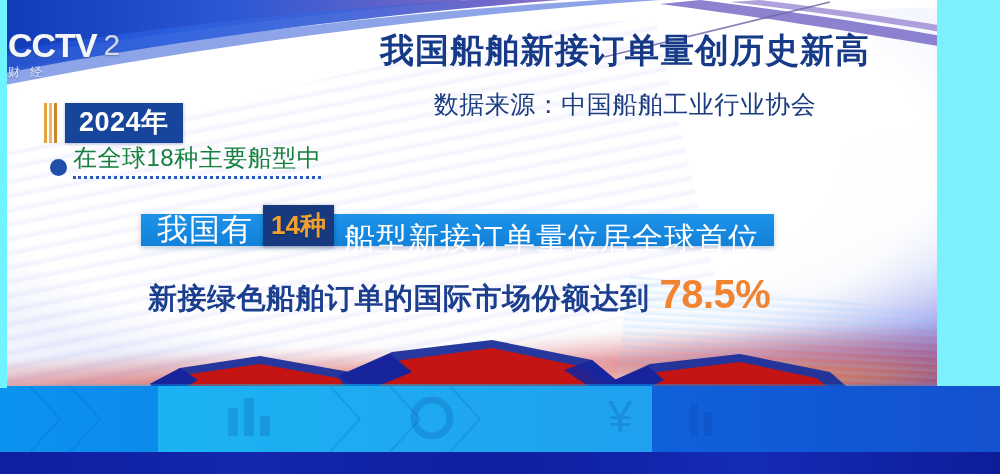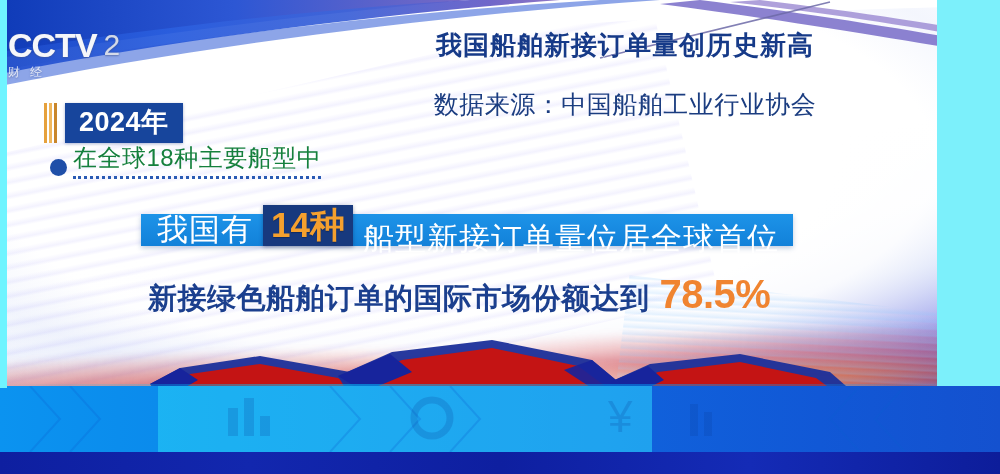--- a/index.html
+++ b/index.html
@@ -147,21 +147,21 @@
     margin-top: 2px;
     font-size: 12px; letter-spacing: 10px;
     color: rgba(255,255,255,0.8);
     text-shadow: 0 1px 2px rgba(70,90,150,0.6);
   }
 
   
   .headline {
     position: absolute; left: 325px; top: 28px;
     width: 600px;
-    font-size: 26px; font-weight: 700; letter-spacing: 1px;
+    font-size: 34px; font-weight: 700; letter-spacing: 1px;
     color: #163a88;
     text-align: center;
     text-shadow: 0 1px 0 rgba(255,255,255,0.7);
     white-space: nowrap;
   }
   .subhead {
     position: absolute; left: 325px; top: 88px;
     width: 600px;
     text-align: center;
     font-size: 25px; font-weight: 400; letter-spacing: 0.5px;
@@ -216,21 +216,21 @@
   .banner-seg.lead { padding: 0 10px 0 16px; }
   .banner-seg.tail { padding: 17px 14px 0 10px; }
   .banner-hl {
     position: relative;
     margin-top: -9px;
     margin-bottom: 0;
     background: #17397e;
     display: flex; align-items: center; justify-content: center;
     padding: 0 8px;
     color: #f5a02e;
-    font-size: 35px; font-weight: 700;
+    font-size: 26px; font-weight: 700;
     letter-spacing: 0px;
     text-shadow: 0 1px 1px rgba(0,0,0,0.25);
     box-shadow: 0 1px 4px rgba(10,30,80,0.4);
     text-align: center;
   }
 
   
   .statement {
     position: absolute; left: 148px; top: 272px;
     display: flex; align-items: baseline; gap: 10px;

